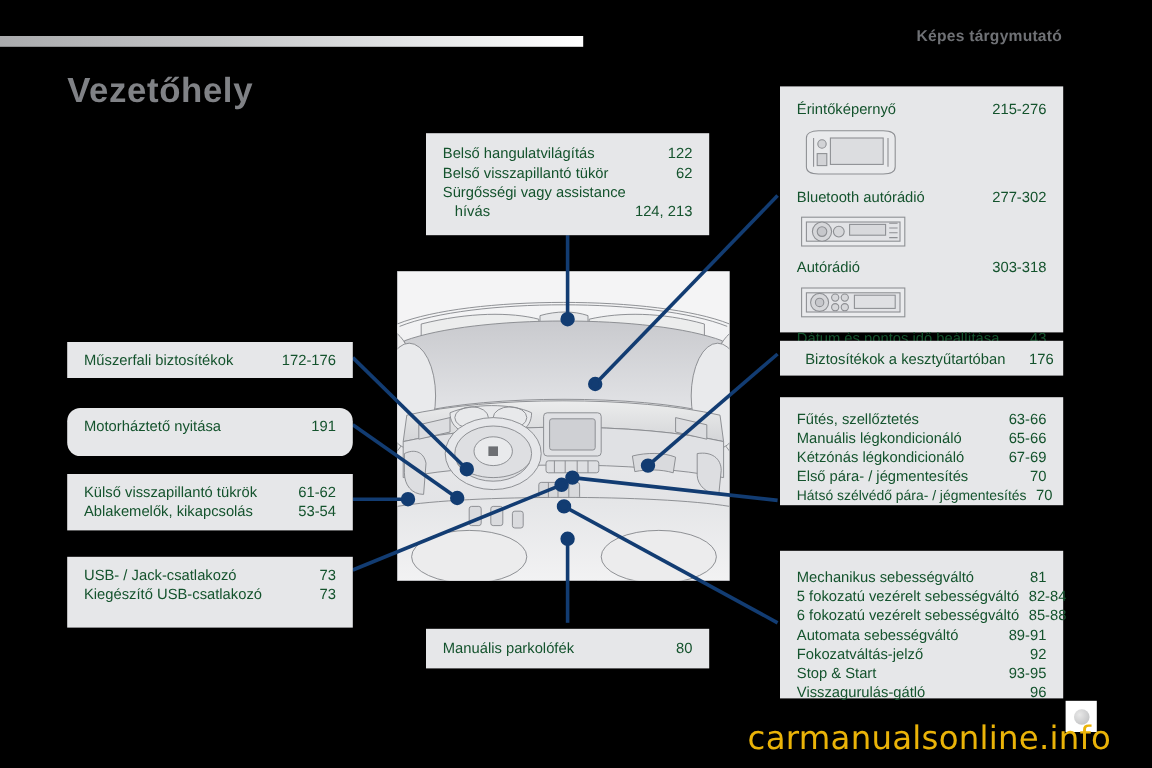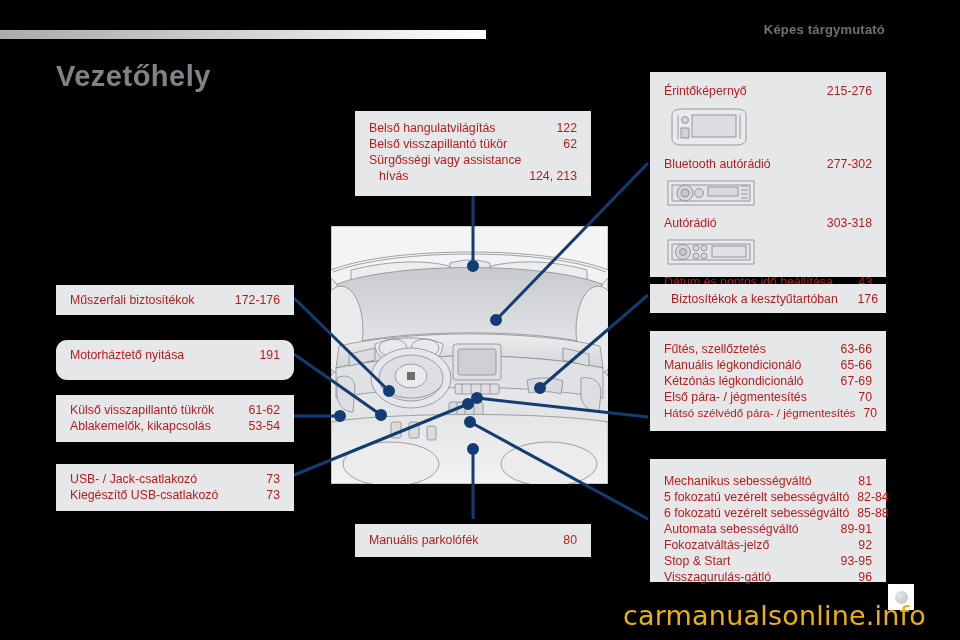--- a/index.html
+++ b/index.html
@@ -11,21 +11,21 @@
     background:linear-gradient(to right,#aaabad 0%,#c3c4c6 35%,#e4e5e6 70%,#ffffff 100%);}
 
   .header-title{position:absolute;right:75px;top:22px;font-size:13px;font-weight:bold;
     color:#6f7175;letter-spacing:.2px;white-space:nowrap;}
 
   .page-title{position:absolute;left:56px;top:60px;font-size:29px;font-weight:bold;
     color:#808286;letter-spacing:.5px;}
 
   
   .box{position:absolute;background:#e6e7e9;box-sizing:border-box;}
-  .row{display:flex;align-items:baseline;line-height:16px;font-size:12.3px;color:#b91c1c;}
+  .row{display:flex;align-items:baseline;line-height:16px;font-size:12.3px;color:#14532d;}
   .row .lbl{flex:1 1 auto;white-space:nowrap;padding-right:8px;}
   .row .pg{flex:0 0 auto;text-align:right;white-space:nowrap;}
   .row.indent .lbl{padding-left:10px;}
   .box-inner{padding:10px 14px 11px 14px;}
 
   
   .lines{position:absolute;left:0;top:0;width:960px;height:640px;pointer-events:none;}
 
   
   .car-wrap{position:absolute;left:331px;top:226px;width:277px;height:258px;overflow:hidden;
@@ -200,21 +200,21 @@
         <span class="lbl">Külső visszapillantó tükrök</span>
         <span class="pg">61-62</span>
       </div>
       <div class="row">
         <span class="lbl">Ablakemelők, kikapcsolás</span>
         <span class="pg">53-54</span>
       </div>
     </div>
   </div>
 
-  <div class="box" style="left:56px;top:464px;width:238px;height:47px;">
+  <div class="box" style="left:56px;top:464px;width:238px;height:59px;">
     <div class="box-inner" style="padding:7px 14px;">
       <div class="row">
         <span class="lbl">USB- / Jack-csatlakozó</span>
         <span class="pg">73</span>
       </div>
       <div class="row">
         <span class="lbl">Kiegészítő USB-csatlakozó</span>
         <span class="pg">73</span>
       </div>
     </div>
@@ -309,21 +309,21 @@
 
   <div class="box" style="left:650px;top:284px;width:236px;height:29px;">
     <div class="box-inner" style="padding:7px 8px;margin-left:13px;">
       <div class="row">
         <span class="lbl">Biztosítékok a kesztyűtartóban</span>
         <span class="pg">176</span>
       </div>
     </div>
   </div>
 
-  <div class="box" style="left:650px;top:331px;width:236px;height:100px;">
+  <div class="box" style="left:650px;top:331px;width:236px;height:90px;">
     <div class="box-inner" style="padding:10px 14px;">
       <div class="row">
         <span class="lbl">Fűtés, szellőztetés</span>
         <span class="pg">63-66</span>
       </div>
       <div class="row">
         <span class="lbl">Manuális légkondicionáló</span>
         <span class="pg">65-66</span>
       </div>
       <div class="row">

